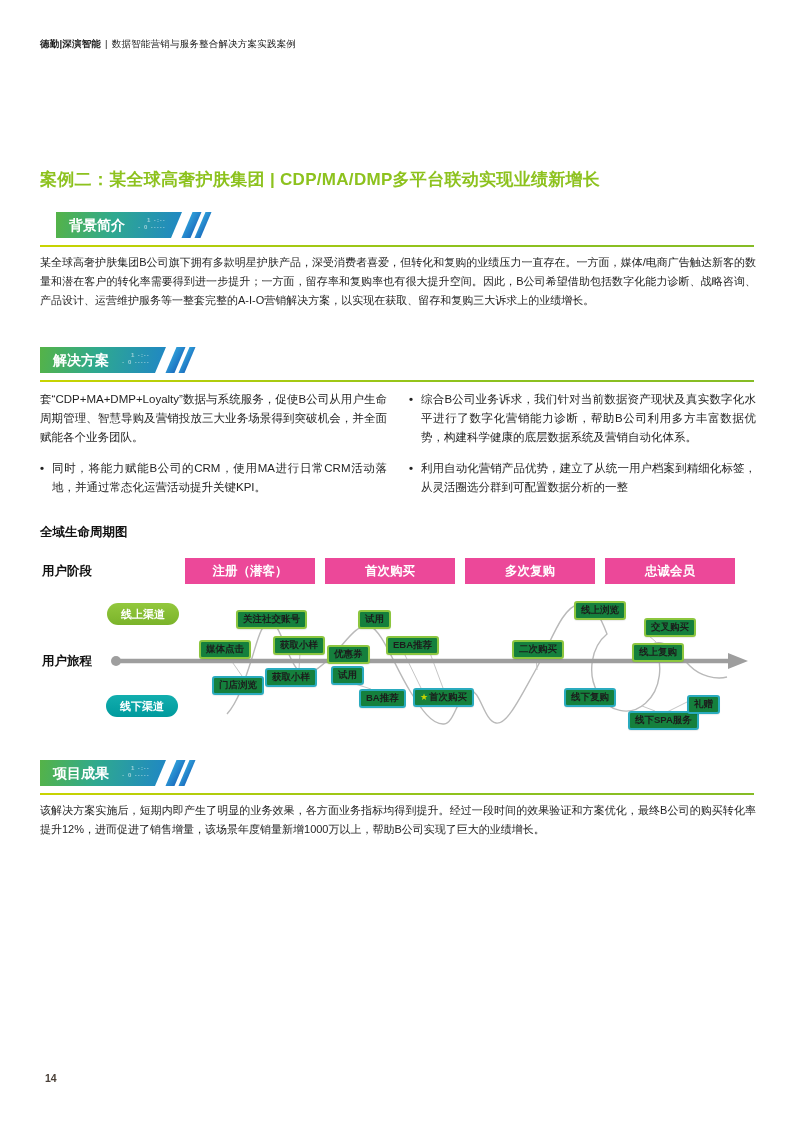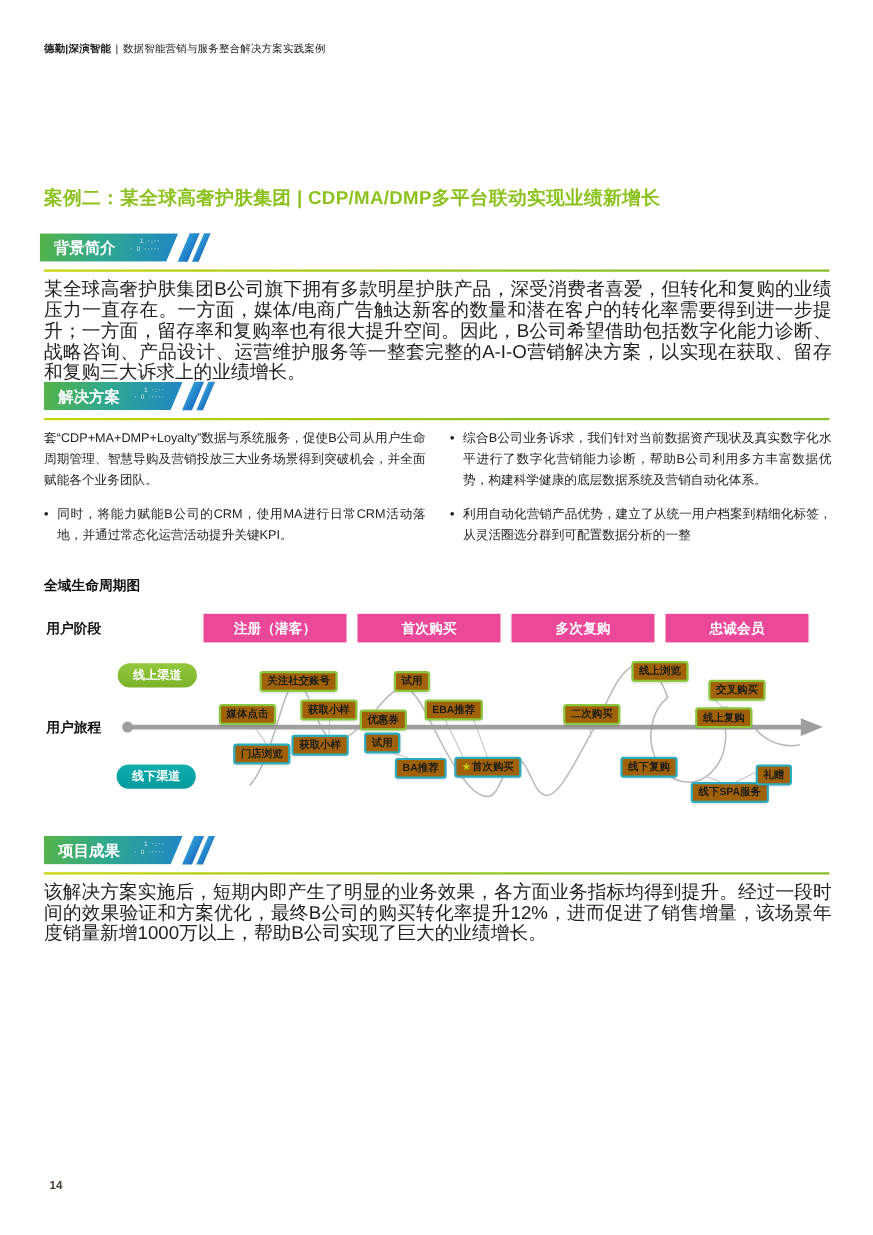--- a/index.html
+++ b/index.html
@@ -24,21 +24,21 @@
     clip-path:polygon(0 0,100% 0,calc(100% - 11px) 100%,0 100%);
   }
   .badge-deco{
     position:absolute;right:16px;top:5px;font-size:6px;line-height:7px;
     color:rgba(255,255,255,.55);letter-spacing:1px;white-space:pre;text-align:right;
   }
   .slash{width:9px;height:26px;background:linear-gradient(100deg,#2f9ed8,#1b6fc0);transform:skewX(-23deg);margin-left:5px;}
   .slash.s2{width:6px;margin-left:4px;}
   .sec-underline{height:2px;width:714px;background:linear-gradient(90deg,#c9d400,#8dc21e 60%,#86bc25);}
   
-  .para{font-size:17px;line-height:19px;color:#1f1f1f;width:716px;text-align:justify;}
+  .para{font-size:11px;line-height:19px;color:#1f1f1f;width:716px;text-align:justify;}
   
   .cols{display:flex;width:716px;gap:22px;}
   .col{flex:1;font-size:11.5px;line-height:19px;color:#1f1f1f;text-align:justify;}
   .bullet{position:relative;padding-left:12px;margin-bottom:12px;}
   .bullet::before{content:"•";position:absolute;left:0;top:0;font-weight:bold;}
   .continuation{margin-bottom:12px;}
   
   .diagram-title{top:524px;left:40px;font-size:12.5px;font-weight:bold;color:#111;}
   .canvas{top:552px;left:0;width:774px;height:200px;}
   .canvas svg{position:absolute;left:0;top:0;}
@@ -47,40 +47,40 @@
     position:absolute;width:130px;height:26px;background:#ec4899;color:#fff;
     font-size:12.5px;font-weight:bold;text-align:center;line-height:26px;top:6px;
   }
   .pill{
     position:absolute;width:72px;height:22px;border-radius:12px;color:#fff;
     font-size:11px;font-weight:bold;text-align:center;line-height:22px;
   }
   .pill.online{background:linear-gradient(180deg,#93c83d,#7ab32a);}
   .pill.offline{background:linear-gradient(180deg,#12aeae,#009a9d);}
   .node{
-    position:absolute;background:#a16207;border:2px solid;border-radius:3px;
+    position:absolute;background:#15803d;border:2px solid;border-radius:3px;
     padding:1px 5px;font-size:9.5px;font-weight:bold;color:#1c1c1c;white-space:nowrap;
     box-shadow:0 1px 1px rgba(0,0,0,.08);
   }
   .node.on{border-color:#8cc63f;}
   .node.off{border-color:#2aabbe;}
   .star{color:#c8d400;margin-right:1px;font-size:9px;}
   
   .page-num{top:1072px;left:45px;font-size:10.5px;font-weight:bold;color:#4a4038;}
 </style>
 </head>
 <body>
 
 <div class="abs doc-header">
   <span class="brand">德勤|深演智能</span><span class="divider">|</span><span>数据智能营销与服务整合解决方案实践案例</span>
 </div>
 
 <div class="abs case-title">案例二：某全球高奢护肤集团 | CDP/MA/DMP多平台联动实现业绩新增长</div>
 
-<div class="abs badge" style="top:212px;left:36px;">
+<div class="abs badge" style="top:212px;left:56px;">
   <div class="badge-body">
     <span>背景简介</span>
     <span class="badge-deco">1 ·:··
 · 0 ·····</span>
   </div>
   <div class="slash s1"></div>
   <div class="slash s2"></div>
 </div>
 <div class="abs sec-underline" style="top:245px;left:40px;"></div>
 <div class="abs para" style="top:253px;left:40px;">某全球高奢护肤集团B公司旗下拥有多款明星护肤产品，深受消费者喜爱，但转化和复购的业绩压力一直存在。一方面，媒体/电商广告触达新客的数量和潜在客户的转化率需要得到进一步提升；一方面，留存率和复购率也有很大提升空间。因此，B公司希望借助包括数字化能力诊断、战略咨询、产品设计、运营维护服务等一整套完整的A-I-O营销解决方案，以实现在获取、留存和复购三大诉求上的业绩增长。</div>

